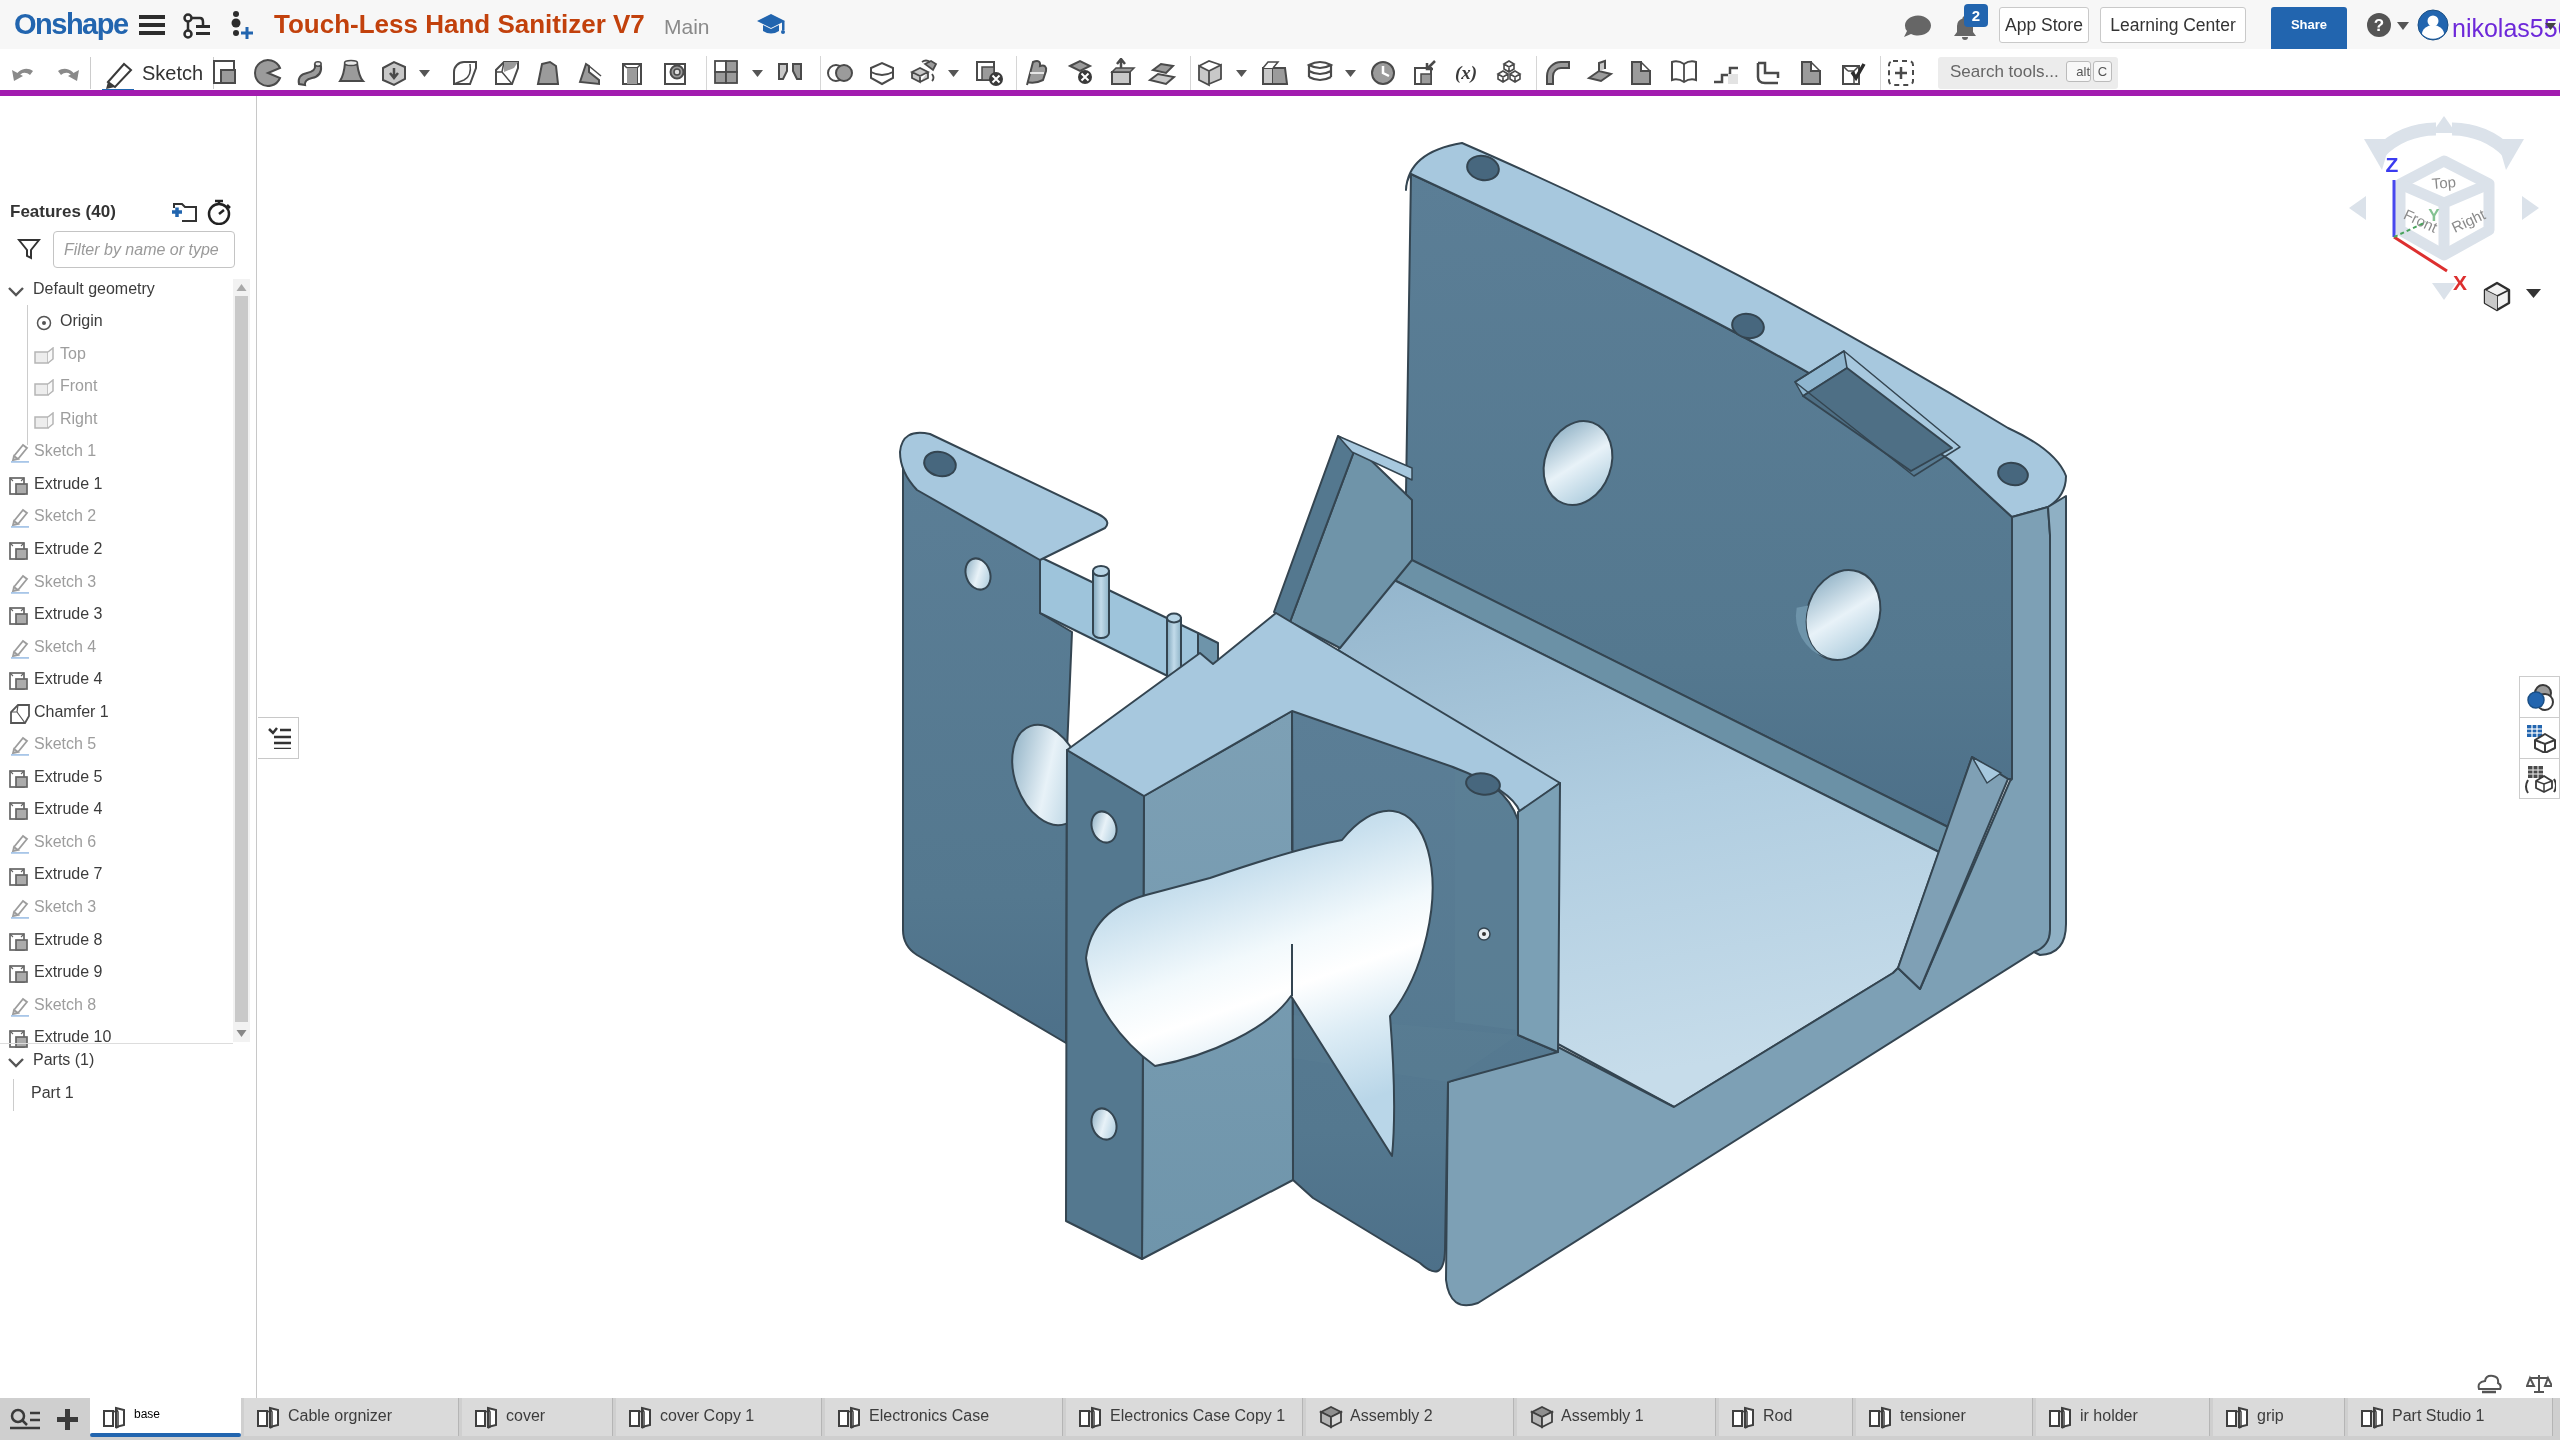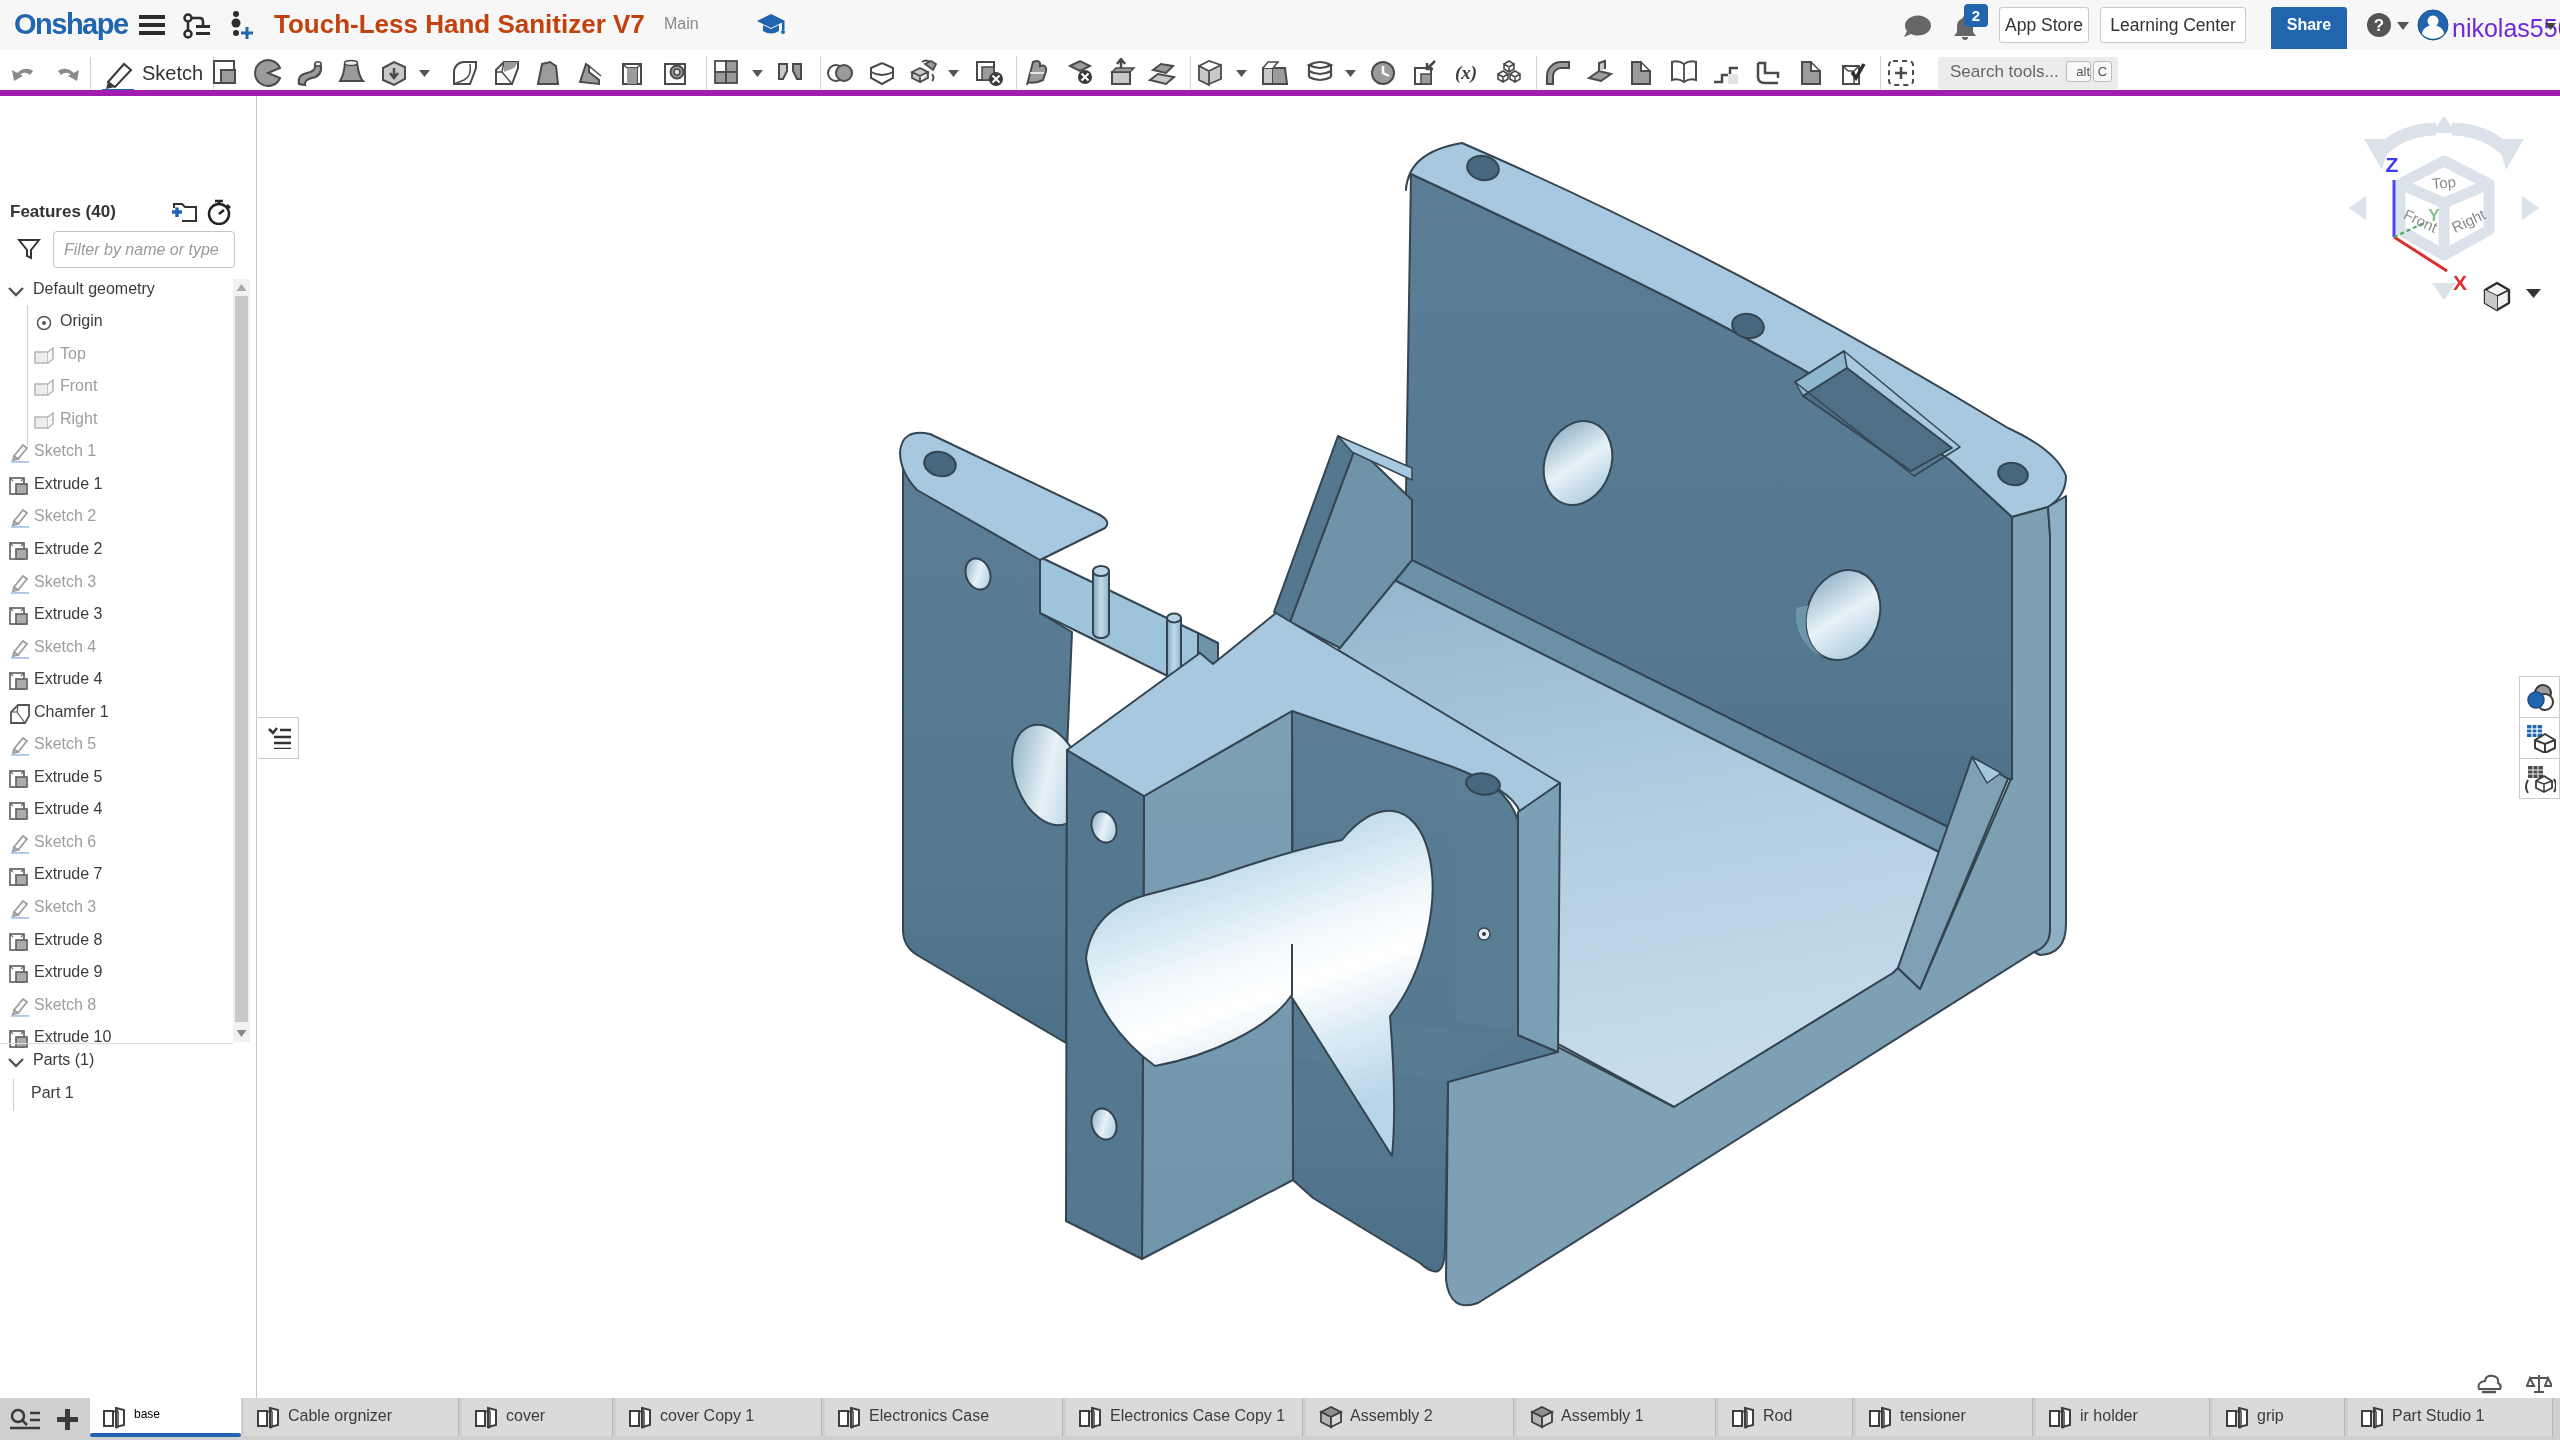--- a/index.html
+++ b/index.html
@@ -3,23 +3,23 @@
 <style>
 *{margin:0;padding:0;box-sizing:border-box}
 html,body{width:2560px;height:1440px;overflow:hidden;font-family:"Liberation Sans",sans-serif;background:#fff}
 .abs{position:absolute}
 #header{position:absolute;left:0;top:0;width:2560px;height:49px;background:#f7f7f7}
 #toolbar{position:absolute;left:0;top:49px;width:2560px;height:47px;background:#fff;border-bottom:6px solid #a21caf}
 #panel{position:absolute;left:0;top:96px;width:257px;height:1302px;background:#fff;border-right:1px solid #c8c8c8}
 #tabbar{position:absolute;left:0;top:1398px;width:2560px;height:42px;background:#cfcfcf}
 .logo{position:absolute;left:14px;top:8px;font-size:29px;font-weight:bold;color:#2265af;letter-spacing:-1.5px}
 .title{position:absolute;left:274px;top:9px;font-size:26px;font-weight:bold;color:#c2410c}
-.main-lbl{position:absolute;left:664px;top:15px;font-size:16px;color:#8a8a8a}
+.main-lbl{position:absolute;left:664px;top:15px;font-size:21px;color:#8a8a8a}
 .btn{position:absolute;top:7px;height:36px;background:#fff;border:1px solid #c9c9c9;border-radius:3px;font-size:17.5px;color:#333;text-align:center;line-height:34px}
-.share{position:absolute;top:7px;height:48px;background:#2265af;border-radius:3px;font-size:16px;font-weight:bold;color:#fff;text-align:center;line-height:36px}
+.share{position:absolute;top:7px;height:48px;background:#2265af;border-radius:3px;font-size:13px;font-weight:bold;color:#fff;text-align:center;line-height:36px}
 .feat-h{position:absolute;left:10px;top:106px;font-size:17px;font-weight:bold;color:#333}
 .filter-box{position:absolute;left:53px;top:135px;width:182px;height:37px;border:1px solid #c4c4c4;border-radius:4px;background:#fff;font-style:italic;color:#9a9a9a;font-size:16px;line-height:35px;padding-left:10px}
 .trow{position:absolute;left:0;width:230px;height:32px;font-size:16px}
 .trow .lbl{position:absolute;top:5px}
 .dark{color:#3c3c3c}.gray{color:#9d9d9d}
 .tab{position:absolute;top:0;height:38px;background:#dadada;border-right:1px solid #b5b5b5;font-size:16px;color:#3c3c3c}
 .tab .tlbl{position:absolute;left:44px;top:9px;white-space:nowrap}
 .ticon{position:absolute;left:12px;top:7px}
 </style></head><body>
 <div id="header">

